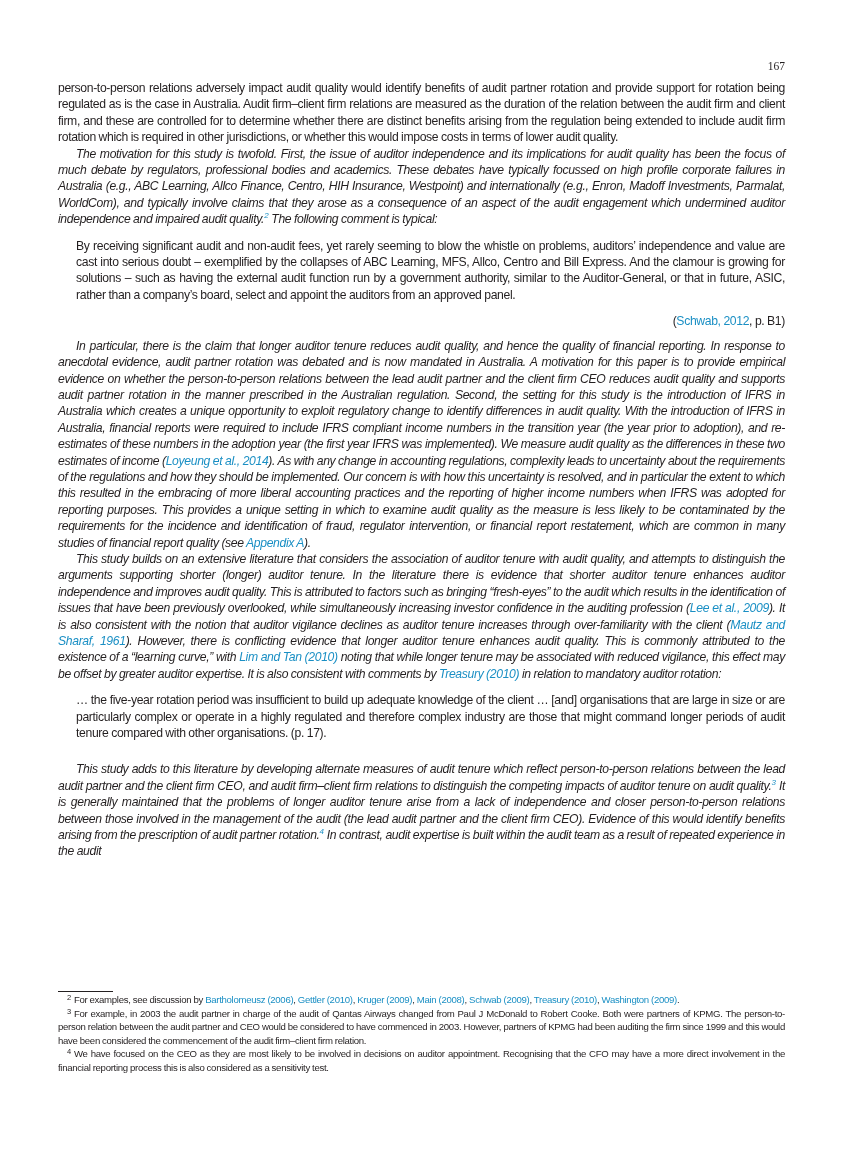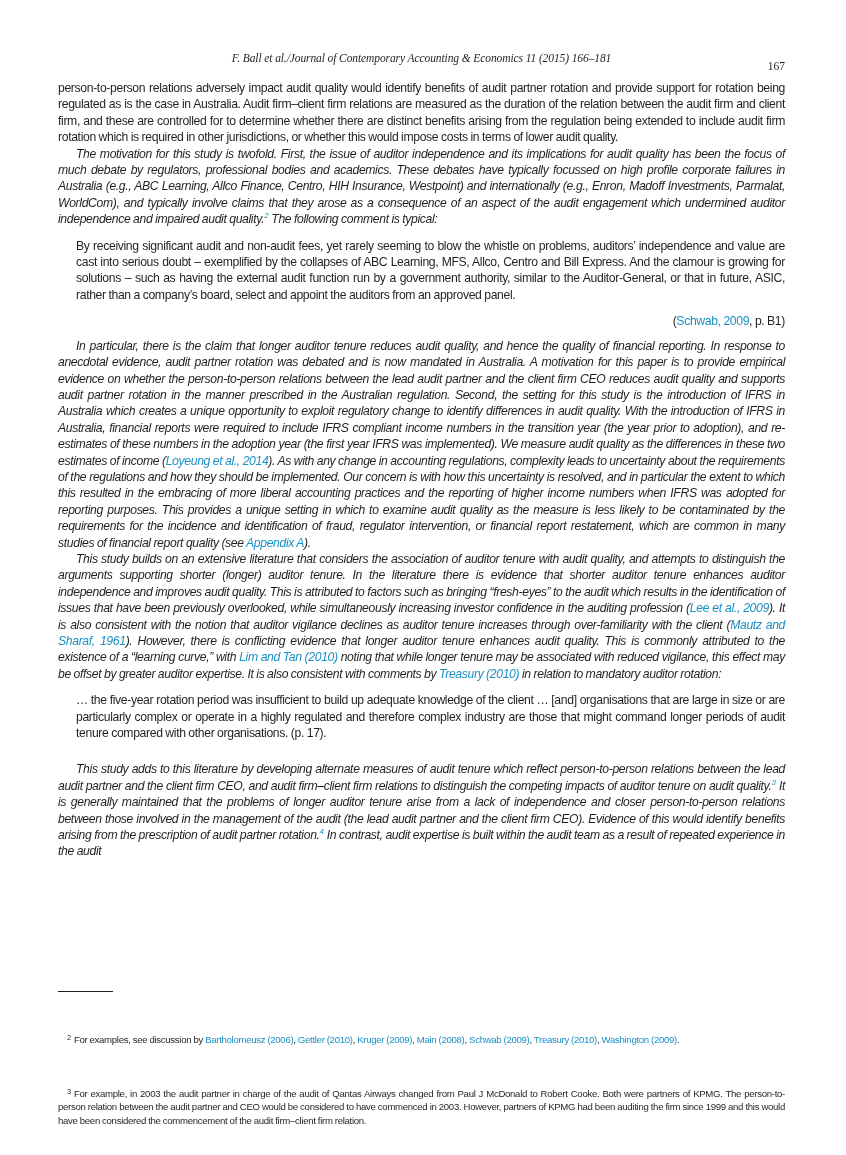--- a/index.html
+++ b/index.html
@@ -15,38 +15,37 @@
   p { margin: 0; }
   p.indent { text-indent: 18px; font-style: italic; }
   .quote { margin: 10px 0 0 18px; }
   .cite { text-align: right; margin: 10px 0 8px 0; }
   a.ref { color: #1a8fc4; text-decoration: none; }
   sup.fn { color: #1a8fc4; font-size: 8px; line-height: 0; vertical-align: 5px; letter-spacing: 0; }
   .rule { position: absolute; top: 991px; left: 58px; width: 55px; height: 0; border-top: 1px solid #231f20; }
   .footnotes { position: absolute; top: 993px; left: 58px; width: 727px;
           font-family: "Liberation Sans", sans-serif; font-size: 9.6px; line-height: 13.6px;
           text-align: justify; letter-spacing: -0.3px; word-spacing: -0.2px; }
-  .footnotes p { text-indent: 9px; margin-top: 40px; }
+  .footnotes p { text-indent: 9px; }
   .fnum { font-size: 7.5px; vertical-align: 3px; line-height: 0; margin-right: 3px; }
 </style>
 </head>
 <body>
 
 <div class="running-head">
-  <span class="rh-title">F. Ball et al./Journal of Contemporary Accounting &amp; Economics 11 (2015) 166–181</span>
   <span class="rh-page">167</span>
 </div>
 
 <div class="body">
   <p><span>person-to-person relations adversely impact audit quality would identify benefits of audit partner rotation and provide support for rotation being regulated as is the case in Australia. Audit firm–client firm relations are measured as the duration of the relation between the audit firm and client firm, and these are controlled for to determine whether there are distinct benefits arising from the regulation being extended to include audit firm rotation which is required in other jurisdictions, or whether this would impose costs in terms of lower audit quality.</span></p>
 
   <p class="indent"><span>The motivation for this study is twofold. First, the issue of auditor independence and its implications for audit quality has been the focus of much debate by regulators, professional bodies and academics. These debates have typically focussed on high profile corporate failures in Australia (e.g., ABC Learning, Allco Finance, Centro, HIH Insurance, Westpoint) and internationally (e.g., Enron, Madoff Investments, Parmalat, WorldCom), and typically involve claims that they arose as a consequence of an aspect of the audit engagement which undermined auditor independence and impaired audit quality.</span><sup class="fn">2</sup><span> The following comment is typical:</span></p>
 
   <p class="quote"><span>By receiving significant audit and non-audit fees, yet rarely seeming to blow the whistle on problems, auditors’ independence and value are cast into serious doubt – exemplified by the collapses of ABC Learning, MFS, Allco, Centro and Bill Express. And the clamour is growing for solutions – such as having the external audit function run by a government authority, similar to the Auditor-General, or that in future, ASIC, rather than a company’s board, select and appoint the auditors from an approved panel.</span></p>
-  <p class="cite"><span>(</span><a class="ref">Schwab, 2009</a><span>, p. B1)</span></p>
+  <p class="cite"><span>(</span><a class="ref">Schwab, 2012</a><span>, p. B1)</span></p>
 
   <p class="indent"><span>In particular, there is the claim that longer auditor tenure reduces audit quality, and hence the quality of financial reporting. In response to anecdotal evidence, audit partner rotation was debated and is now mandated in Australia. A motivation for this paper is to provide empirical evidence on whether the person-to-person relations between the lead audit partner and the client firm CEO reduces audit quality and supports audit partner rotation in the manner prescribed in the Australian regulation. Second, the setting for this study is the introduction of IFRS in Australia which creates a unique opportunity to exploit regulatory change to identify differences in audit quality. With the introduction of IFRS in Australia, financial reports were required to include IFRS compliant income numbers in the transition year (the year prior to adoption), and re-estimates of these numbers in the adoption year (the first year IFRS was implemented). We measure audit quality as the differences in these two estimates of income (</span><a class="ref">Loyeung et al., 2014</a><span>). As with any change in accounting regulations, complexity leads to uncertainty about the requirements of the regulations and how they should be implemented. Our concern is with how this uncertainty is resolved, and in particular the extent to which this resulted in the embracing of more liberal accounting practices and the reporting of higher income numbers when IFRS was adopted for reporting purposes. This provides a unique setting in which to examine audit quality as the measure is less likely to be contaminated by the requirements for the incidence and identification of fraud, regulator intervention, or financial report restatement, which are common in many studies of financial report quality (see </span><a class="ref">Appendix A</a><span>).</span></p>
 
   <p class="indent"><span>This study builds on an extensive literature that considers the association of auditor tenure with audit quality, and attempts to distinguish the arguments supporting shorter (longer) auditor tenure. In the literature there is evidence that shorter auditor tenure enhances auditor independence and improves audit quality. This is attributed to factors such as bringing “fresh-eyes” to the audit which results in the identification of issues that have been previously overlooked, while simultaneously increasing investor confidence in the auditing profession (</span><a class="ref">Lee et al., 2009</a><span>). It is also consistent with the notion that auditor vigilance declines as auditor tenure increases through over-familiarity with the client (</span><a class="ref">Mautz and Sharaf, 1961</a><span>). However, there is conflicting evidence that longer auditor tenure enhances audit quality. This is commonly attributed to the existence of a “learning curve,” with </span><a class="ref">Lim and Tan (2010)</a><span> noting that while longer tenure may be associated with reduced vigilance, this effect may be offset by greater auditor expertise. It is also consistent with comments by </span><a class="ref">Treasury (2010)</a><span> in relation to mandatory auditor rotation:</span></p>
 
   <p class="quote" style="margin-bottom:20px;"><span>… the five-year rotation period was insufficient to build up adequate knowledge of the client … [and] organisations that are large in size or are particularly complex or operate in a highly regulated and therefore complex industry are those that might command longer periods of audit tenure compared with other organisations. (p. 17).</span></p>
 
   <p class="indent"><span>This study adds to this literature by developing alternate measures of audit tenure which reflect person-to-person relations between the lead audit partner and the client firm CEO, and audit firm–client firm relations to distinguish the competing impacts of auditor tenure on audit quality.</span><sup class="fn">3</sup><span> It is generally maintained that the problems of longer auditor tenure arise from a lack of independence and closer person-to-person relations between those involved in the management of the audit (the lead audit partner and the client firm CEO). Evidence of this would identify benefits arising from the prescription of audit partner rotation.</span><sup class="fn">4</sup><span> In contrast, audit expertise is built within the audit team as a result of repeated experience in the audit</span></p>
 </div>
 

